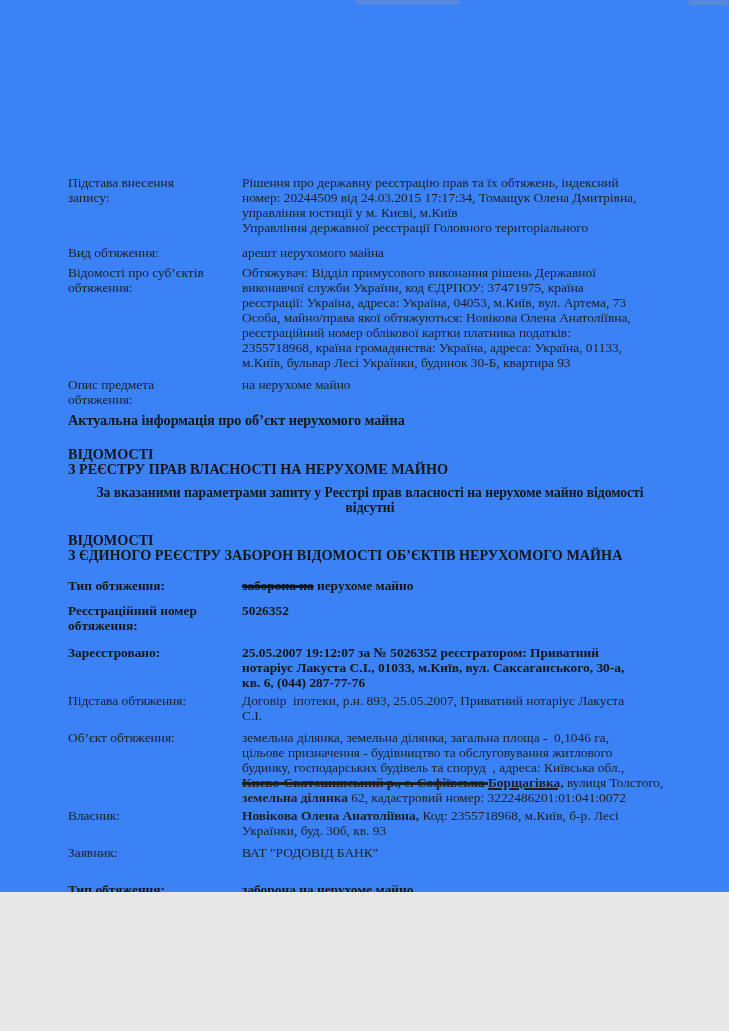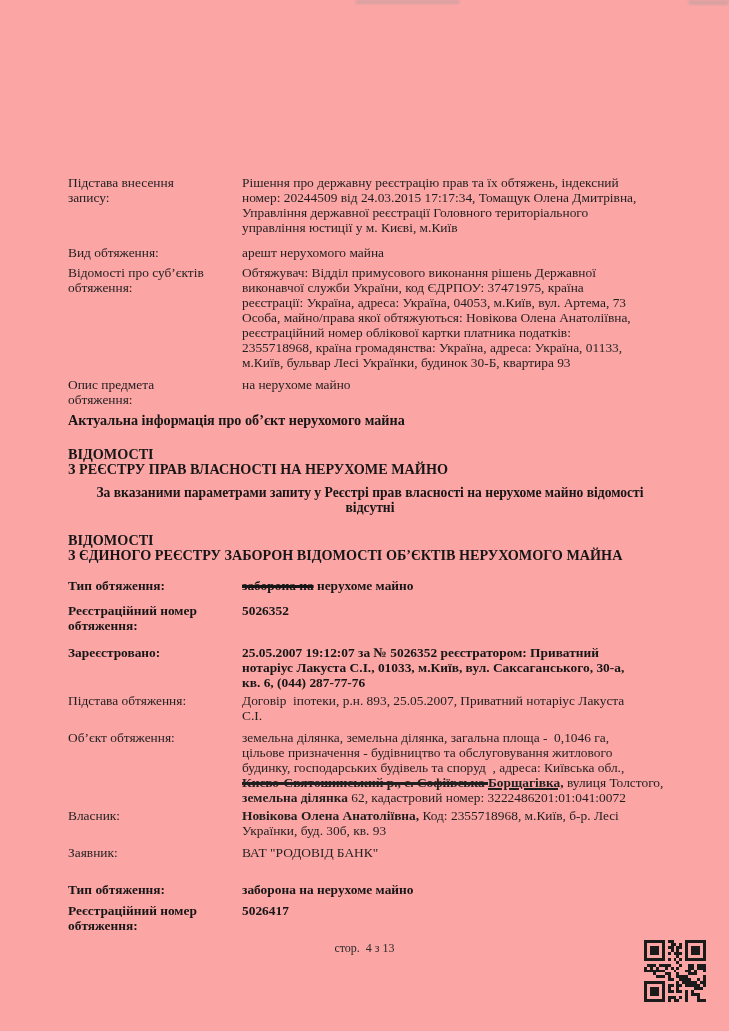--- a/index.html
+++ b/index.html
@@ -1,20 +1,20 @@
 <!DOCTYPE html>
 <html lang="uk"><head>
 <meta charset="utf-8">
 <style>
   html,body{margin:0;padding:0;background:#e8e8e8;}
   .page{
     position:relative;
-    width:729px;height:1031px;
+    width:729px;height:892px;
     margin:0 auto;
-    background:#fca5a5;
+    background:#3b82f6;
     font-family:"Liberation Serif","DejaVu Serif",serif;
     font-size:13.4px;line-height:15px;
     color:#1f1f1f;
     overflow:hidden;
   }
   .content{position:absolute;top:175px;left:68px;width:604px;}
   .row{display:flex;align-items:flex-start;}
   .label{width:150px;flex:none;margin-right:24px;}
   .value{flex:1;white-space:pre;}
   .row.bold .label, .row.bold .value{font-weight:700;color:#161616;}
@@ -46,21 +46,21 @@
 
 <div class="page">
 
   <div class="artifact a1"></div>
   <div class="artifact a2"></div>
 
   <div class="content">
 
     <div class="row" style="margin-bottom:10px">
       <div class="label">Підстава внесення запису:</div>
-      <div class="value"><div class="vline">Рішення про державну реєстрацію прав та їх обтяжень, індексний</div><div class="vline">номер: 20244509 від 24.03.2015 17:17:34, Томащук Олена Дмитрівна,</div><div class="vline">Управління державної реєстрації Головного територіального</div><div class="vline">управління юстиції у м. Києві, м.Київ</div></div>
+      <div class="value"><div class="vline">Рішення про державну реєстрацію прав та їх обтяжень, індексний</div><div class="vline">номер: 20244509 від 24.03.2015 17:17:34, Томащук Олена Дмитрівна,</div><div class="vline">управління юстиції у м. Києві, м.Київ</div><div class="vline">Управління державної реєстрації Головного територіального</div></div>
     </div>
 
     <div class="row" style="margin-bottom:5px">
       <div class="label">Вид обтяження:</div>
       <div class="value">арешт нерухомого майна</div>
     </div>
 
     <div class="row" style="margin-bottom:7px">
       <div class="label">Відомості про суб’єктів обтяження:</div>
       <div class="value"><div class="vline">Обтяжувач: Відділ примусового виконання рішень Державної</div><div class="vline">виконавчої служби України, код ЄДРПОУ: 37471975, країна</div><div class="vline">реєстрації: Україна, адреса: Україна, 04053, м.Київ, вул. Артема, 73</div><div class="vline">Особа, майно/права якої обтяжуються: Новікова Олена Анатоліївна,</div><div class="vline">реєстраційний номер облікової картки платника податків:</div><div class="vline">2355718968, країна громадянства: Україна, адреса: Україна, 01133,</div><div class="vline">м.Київ, бульвар Лесі Українки, будинок 30-Б, квартира 93</div></div>

